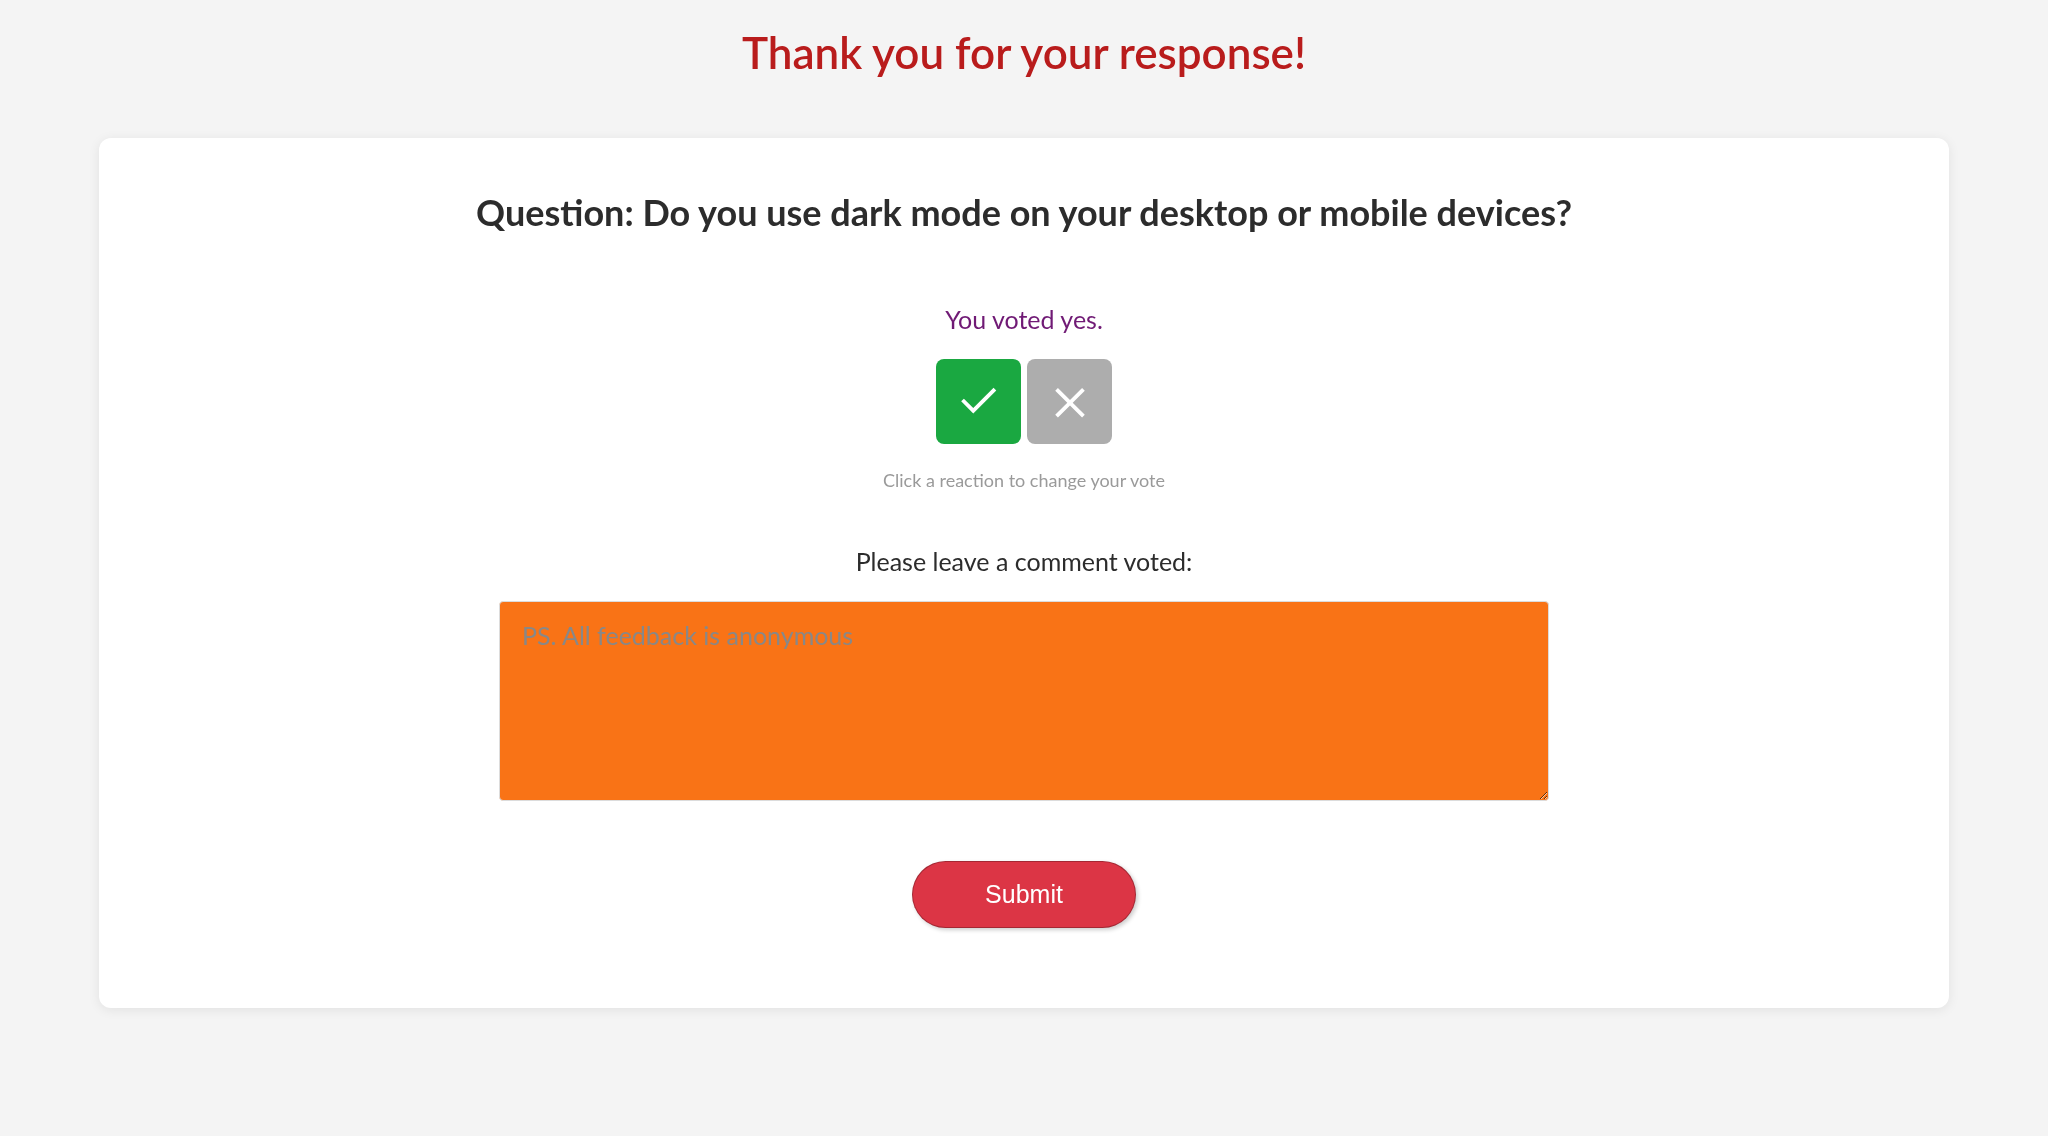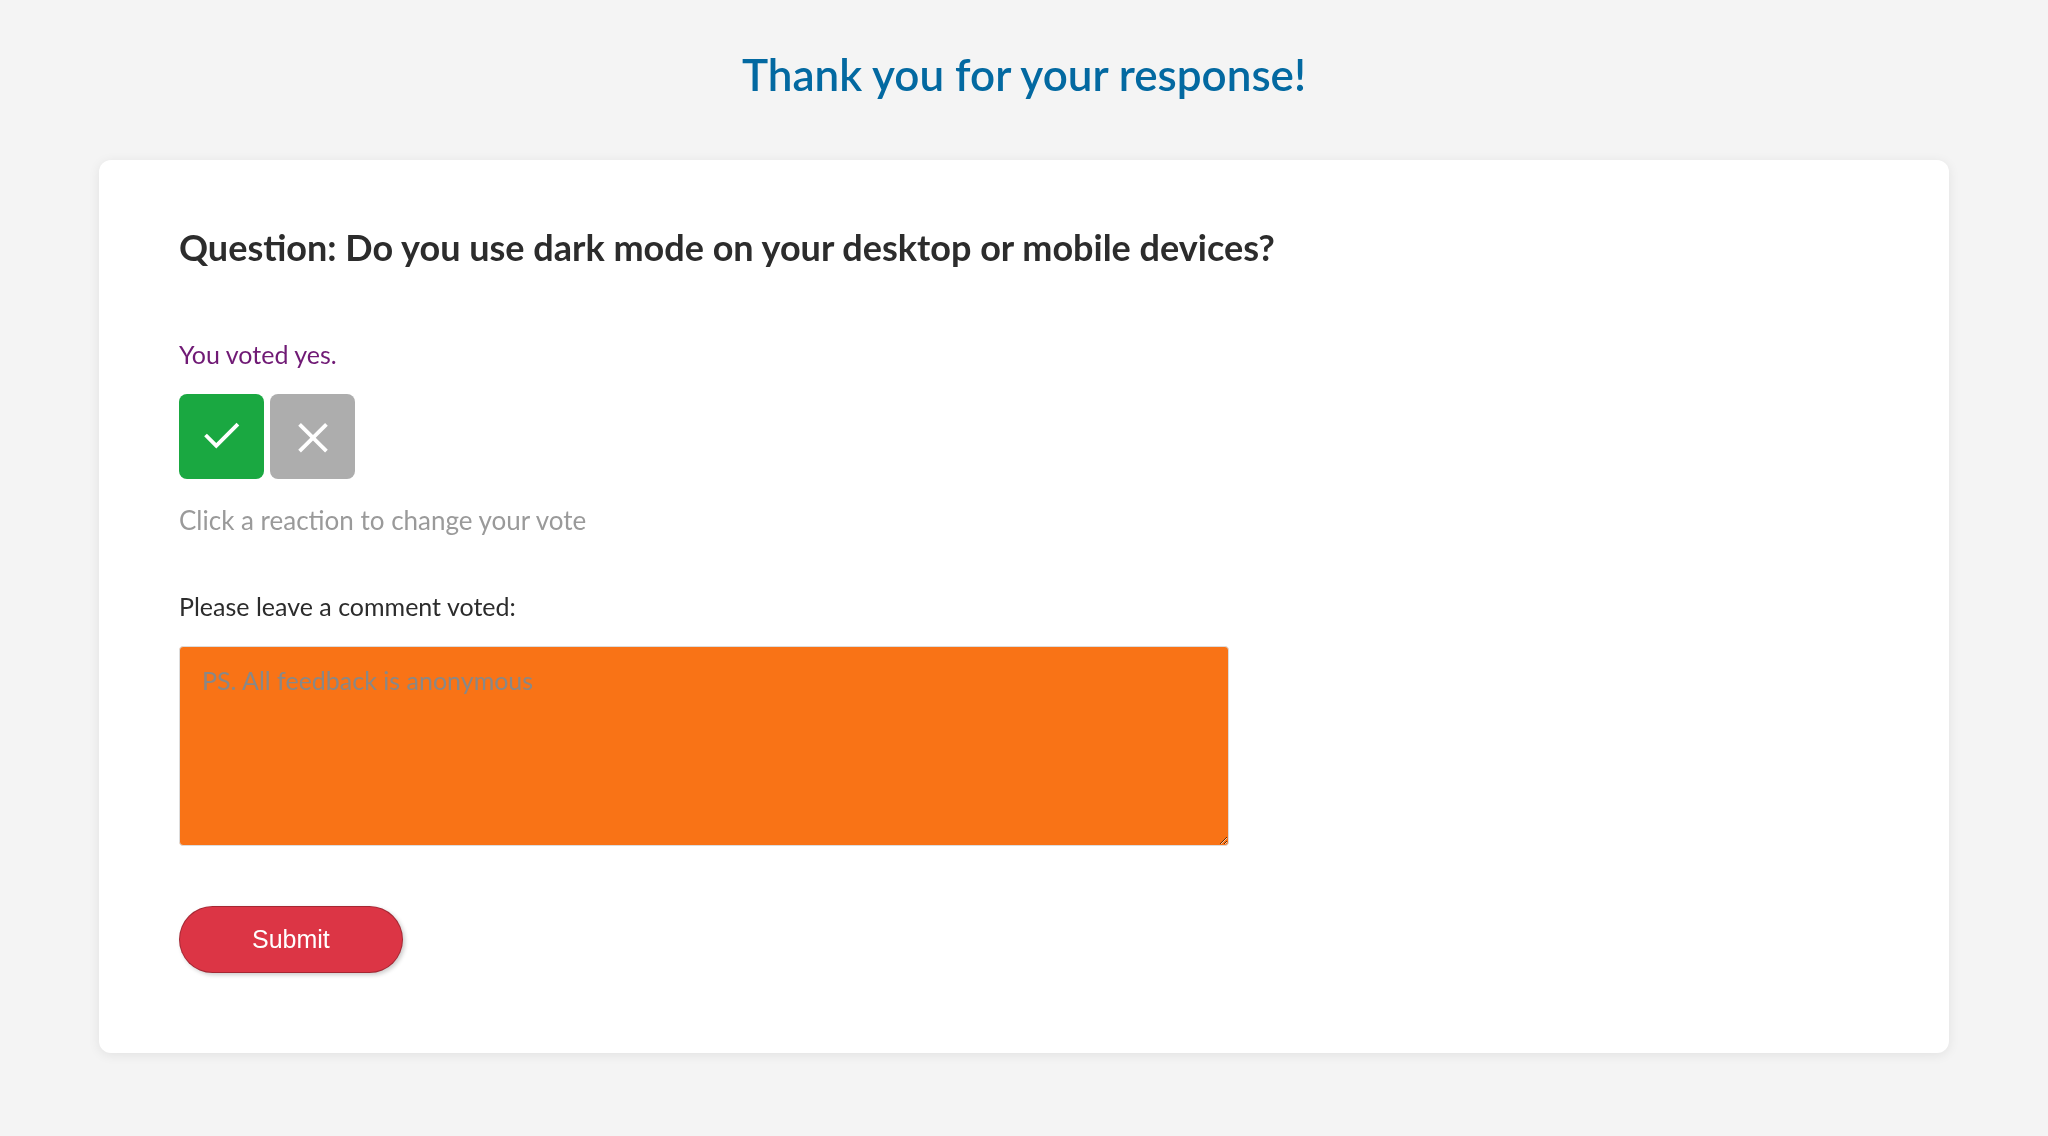--- a/index.html
+++ b/index.html
@@ -11,36 +11,36 @@
       font-family: 'Lato', -apple-system, BlinkMacSystemFont, 'Segoe UI', sans-serif;
       background: #f4f4f4;
       width: 2048px;
       height: 1136px;
       padding: 20px 0;
       display: flex;
       flex-direction: column;
       align-items: center;
     }
     .page-title {
-      color: #0369a1;
+      color: #b91c1c;
       font-size: 44px;
       font-weight: 600;
       text-align: center;
-      margin-top: 28px;
+      margin-top: 6px;
       margin-bottom: 60px;
     }
     .card {
       background: #ffffff;
       border-radius: 12px;
       box-shadow: 0 2px 12px rgba(0,0,0,0.08);
       width: 1850px;
-      padding: 65px 80px 80px 80px;
+      padding: 52px 80px 80px 80px;
       display: flex;
       flex-direction: column;
-      align-items: flex-start;
+      align-items: center;
     }
     .question {
       font-size: 36px;
       font-weight: 700;
       color: #2c2c2c;
       text-align: center;
       margin-bottom: 70px;
     }
     .voted-text {
       font-size: 25px;
@@ -69,21 +69,21 @@
     }
     .reaction-no {
       background: #adadad;
     }
     .reaction-btn svg {
       width: 46px;
       height: 46px;
       fill: #ffffff;
     }
     .hint-text {
-      font-size: 26px;
+      font-size: 18px;
       color: #9a9a9a;
       text-align: center;
       margin-bottom: 55px;
     }
     .comment-label {
       font-size: 25px;
       color: #2c2c2c;
       text-align: center;
       margin-bottom: 25px;
     }

